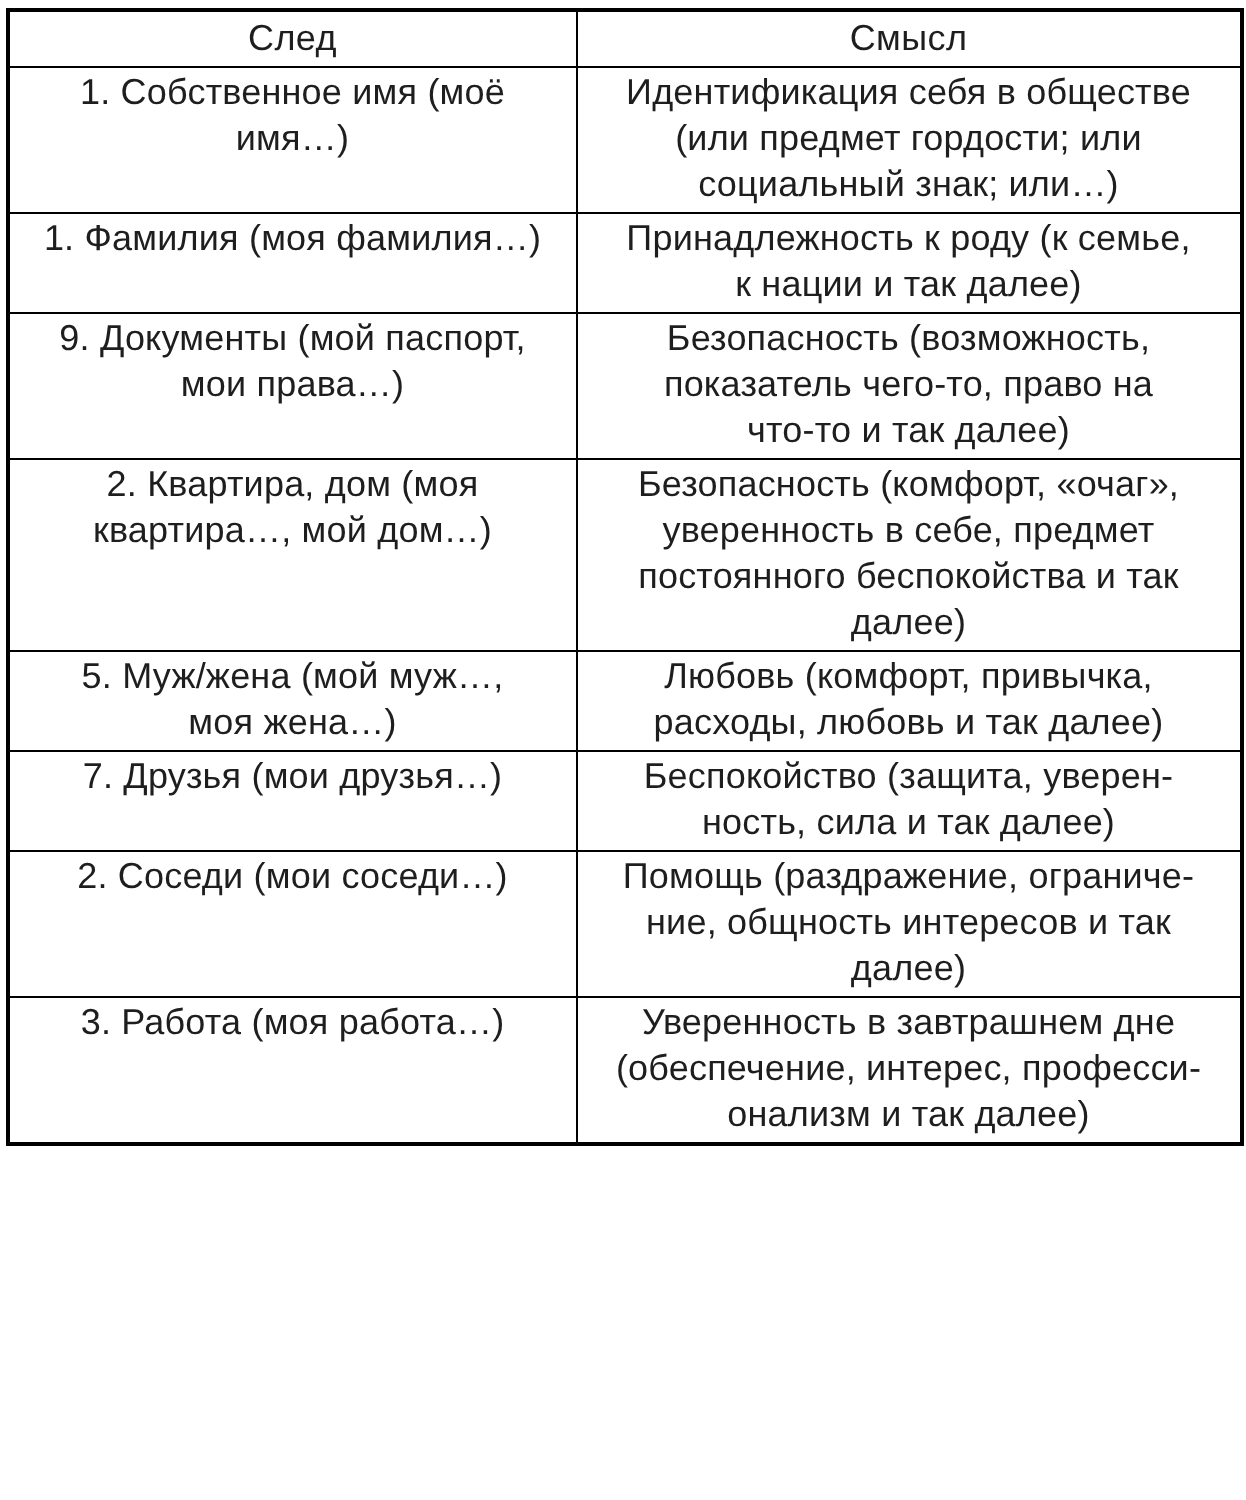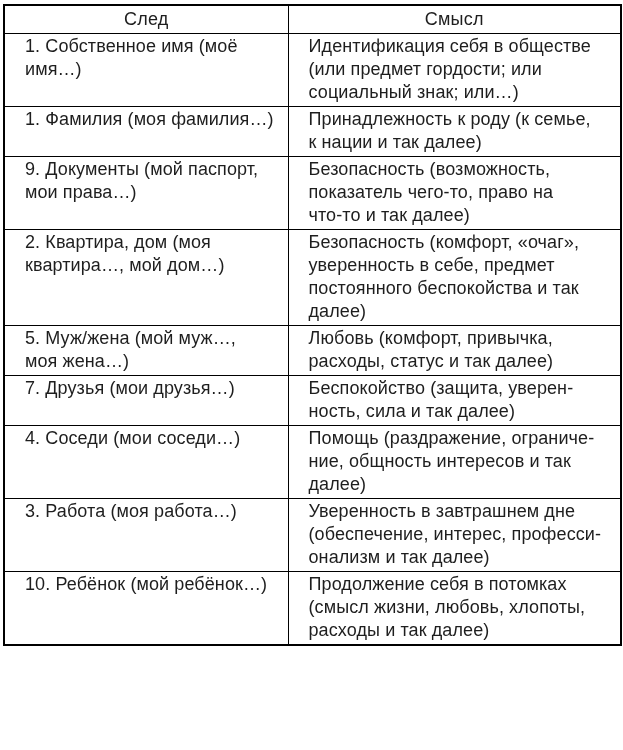--- a/index.html
+++ b/index.html
@@ -34,23 +34,23 @@
   }
   th.header-cell {
     text-align: center;
     vertical-align: middle;
     line-height: 23px;
     padding: 2px 4px 2px 4px;
     letter-spacing: 0.2px;
   }
   td.body-cell {
     vertical-align: top;
-    text-align: left;
+    text-align: center;
     line-height: 23px;
-    padding: 1px 6px 2px 20px;
+    padding: 1px 6px 2px 6px;
     white-space: pre-wrap;
     letter-spacing: 0.1px;
   }
   td.empty-cell { height: 23px; }
 </style>
 </head>
 <body>
 
 <div class="page">
   <table class="trace-table">
@@ -89,40 +89,34 @@
 квартира…, мой дом…)</td>
         <td class="body-cell">Безопасность (комфорт, «очаг»,
 уверенность в себе, предмет
 постоянного беспокойства и так
 далее)</td>
       </tr>
       <tr>
         <td class="body-cell">5. Муж/жена (мой муж…,
 моя жена…)</td>
         <td class="body-cell">Любовь (комфорт, привычка,
-расходы, статус и так далее)</td>
+расходы, любовь и так далее)</td>
       </tr>
       <tr>
         <td class="body-cell">7. Друзья (мои друзья…)</td>
         <td class="body-cell">Беспокойство (защита, уверен-
 ность, сила и так далее)</td>
       </tr>
       <tr>
-        <td class="body-cell">4. Соседи (мои соседи…)</td>
+        <td class="body-cell">2. Соседи (мои соседи…)</td>
         <td class="body-cell">Помощь (раздражение, ограниче-
 ние, общность интересов и так
 далее)</td>
       </tr>
       <tr>
         <td class="body-cell">3. Работа (моя работа…)</td>
         <td class="body-cell">Уверенность в завтрашнем дне
 (обеспечение, интерес, професси-
 онализм и так далее)</td>
       </tr>
-      <tr>
-        <td class="body-cell">10. Ребёнок (мой ребёнок…)</td>
-        <td class="body-cell">Продолжение себя в потомках
-(смысл жизни, любовь, хлопоты,
-расходы и так далее)</td>
-      </tr>
     </tbody>
   </table>
 </div>
 
 </body></html>

